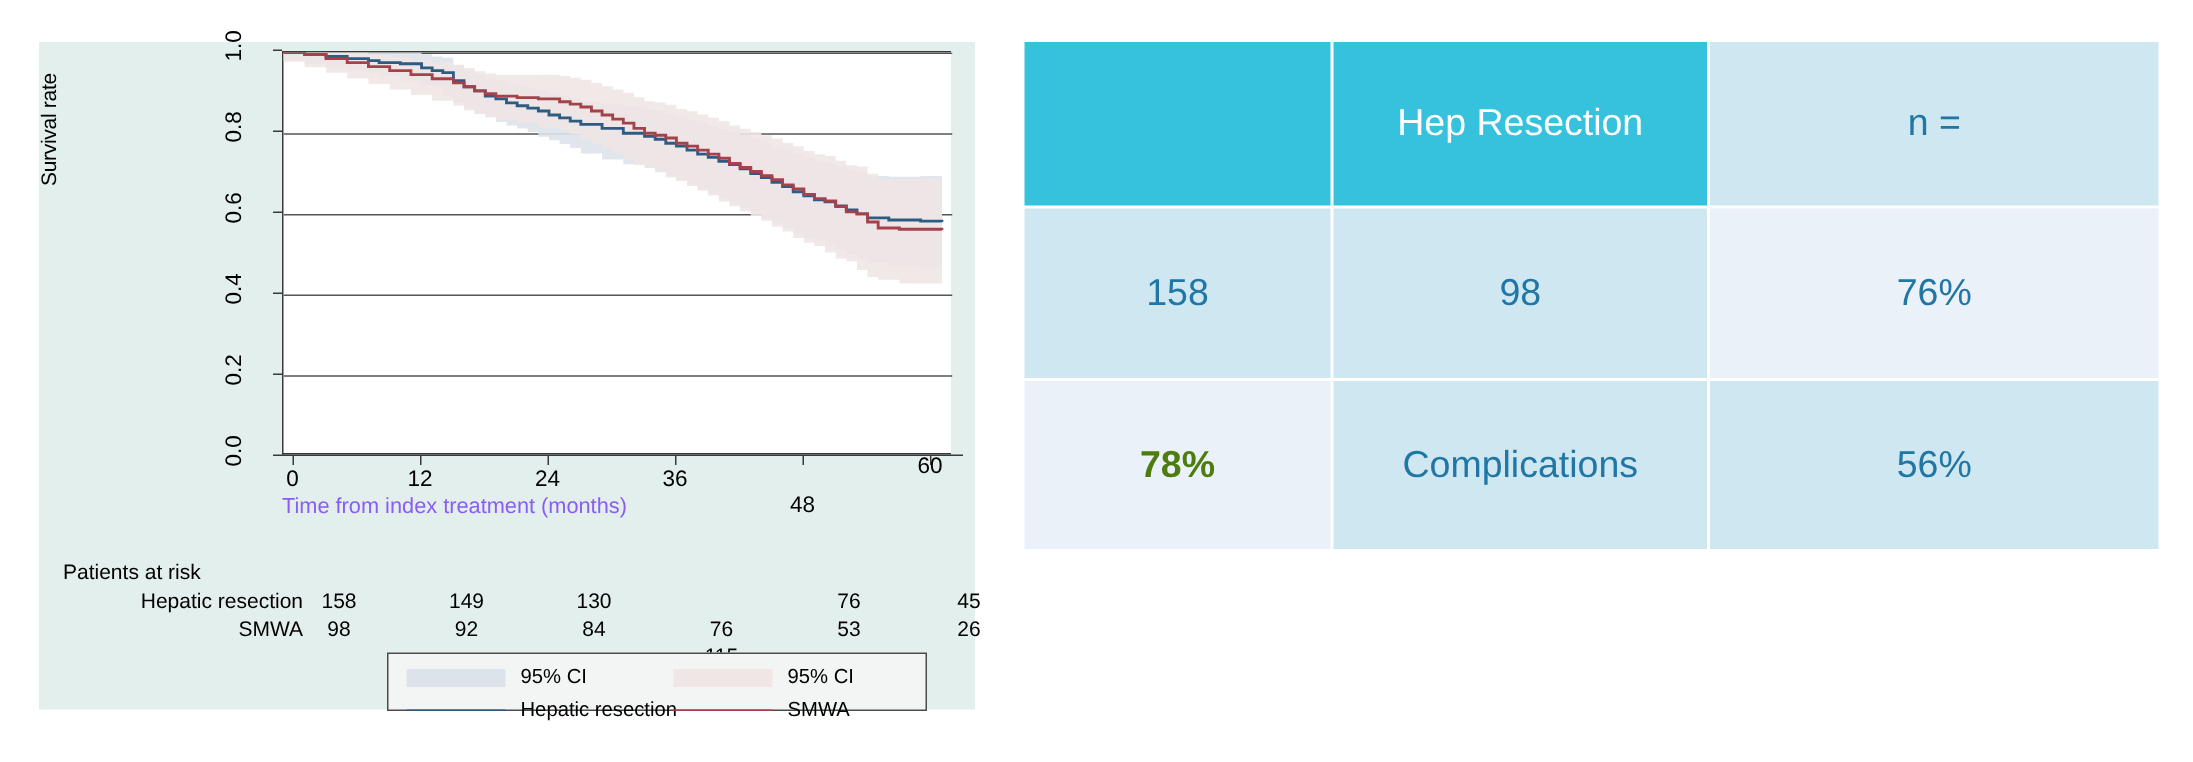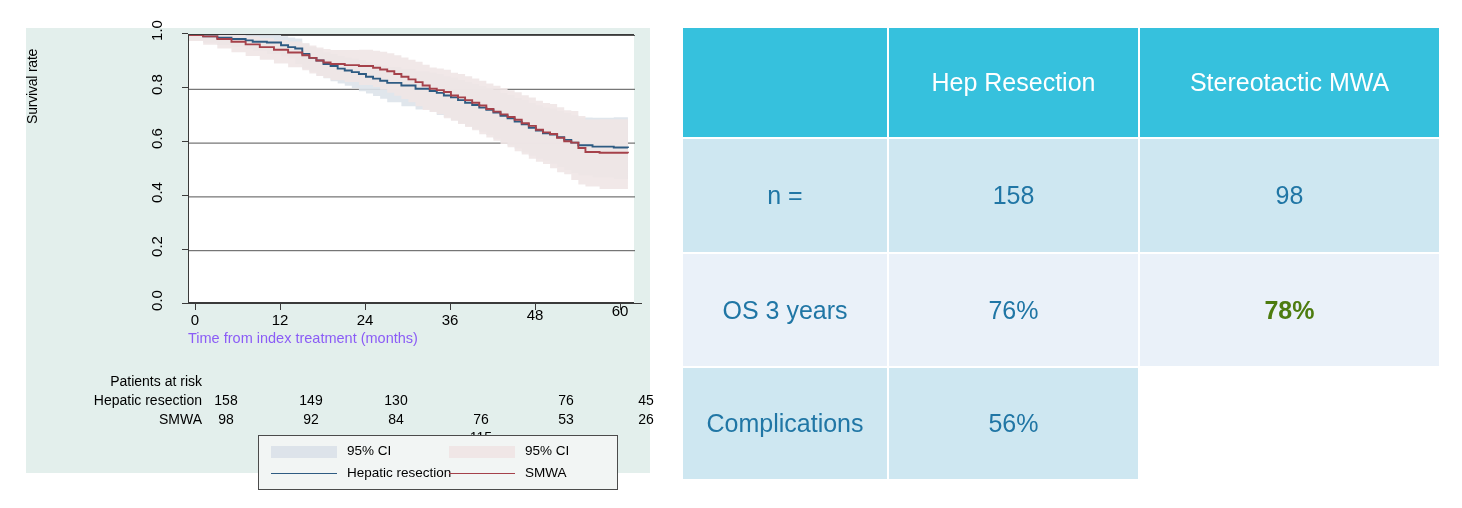--- a/index.html
+++ b/index.html
@@ -33,28 +33,28 @@
   
   .xtick{position:absolute;font-size:15px;color:#000;width:40px;text-align:center;}
   .xtickmark{position:absolute;width:1px;height:6px;background:#3a3a3a;}
   #xaxis-line{position:absolute;height:1px;background:#3a3a3a;}
   .xlabel{
     position:absolute;font-size:14.5px;color:#8b5cf6;white-space:nowrap;
   }
 
   
   #risk-table{position:absolute;left:0;top:345px;width:624px;font-size:14px;color:#000;}
-  #risk-title{position:absolute;left:0;top:0;width:176px;text-align:right;white-space:nowrap;}
+  #risk-title{position:absolute;left:16px;top:0;width:176px;white-space:nowrap;}
   .risk-row{position:absolute;left:0;width:624px;height:19px;}
   .risk-name{position:absolute;left:0;width:176px;text-align:right;white-space:nowrap;}
   .risk-val{position:absolute;width:40px;text-align:center;}
 
   
   #legend{
-    position:absolute;left:232px;top:407px;width:360px;height:55px;
+    position:absolute;left:232px;top:407px;width:360px;height:39px;
     background:#f2f5f4;border:1.5px solid #4b4b4b;box-sizing:border-box;
   }
   .lg-cell{position:absolute;font-size:13.5px;color:#000;white-space:nowrap;}
   .lg-swatch{position:absolute;width:66px;height:12px;}
   .lg-line{position:absolute;width:66px;height:0;border-top:1.6px solid #000;}
 
   
   #comparison-table{
     position:absolute;left:683px;top:28px;width:752px;height:445px;
     display:grid;
@@ -126,21 +126,21 @@
   <div class="xtickmark" style="left:254px;top:276px;"></div>
   <div class="xtickmark" style="left:339px;top:276px;"></div>
   <div class="xtickmark" style="left:424px;top:276px;"></div>
   <div class="xtickmark" style="left:509px;top:276px;"></div>
   <div class="xtickmark" style="left:594px;top:276px;"></div>
 
   <div class="xtick" style="left:149px;top:283px;">0</div>
   <div class="xtick" style="left:234px;top:283px;">12</div>
   <div class="xtick" style="left:319px;top:283px;">24</div>
   <div class="xtick" style="left:404px;top:283px;">36</div>
-  <div class="xtick" style="left:489px;top:278px;">48</div>
+  <div class="xtick" style="left:489px;top:300px;">48</div>
   <div class="xtick" style="left:574px;top:274px;">60</div>
 
   <div class="xlabel" style="left:162px;top:302px;width:454px;">Time from index treatment (months)</div>
 
   <div id="risk-table">
     <div id="risk-title">Patients at risk</div>
 
     <div class="risk-row" style="top:19px;">
       <div class="risk-name">Hepatic resection</div>
       <div class="risk-val" style="left:180px;">158</div>
@@ -173,25 +173,23 @@
     <div class="lg-cell" style="left:88px;top:29px;">Hepatic resection</div>
 
     <div class="lg-line" style="left:190px;top:37px;border-top-color:#a5414a;"></div>
     <div class="lg-cell" style="left:266px;top:29px;">SMWA</div>
   </div>
 </div>
 
 <div id="comparison-table">
   <div class="cell head blank"></div>
   <div class="cell head">Hep Resection</div>
-  <div class="cell head">Stereotactic MWA</div>
 
   <div class="cell shadeA">n =</div>
   <div class="cell shadeA">158</div>
   <div class="cell shadeA">98</div>
 
-  <div class="cell shadeB">OS 3 years</div>
   <div class="cell shadeB">76%</div>
   <div class="cell shadeB red">78%</div>
 
   <div class="cell shadeA">Complications</div>
   <div class="cell shadeA">56%</div>
 </div>
 
 </body></html>

